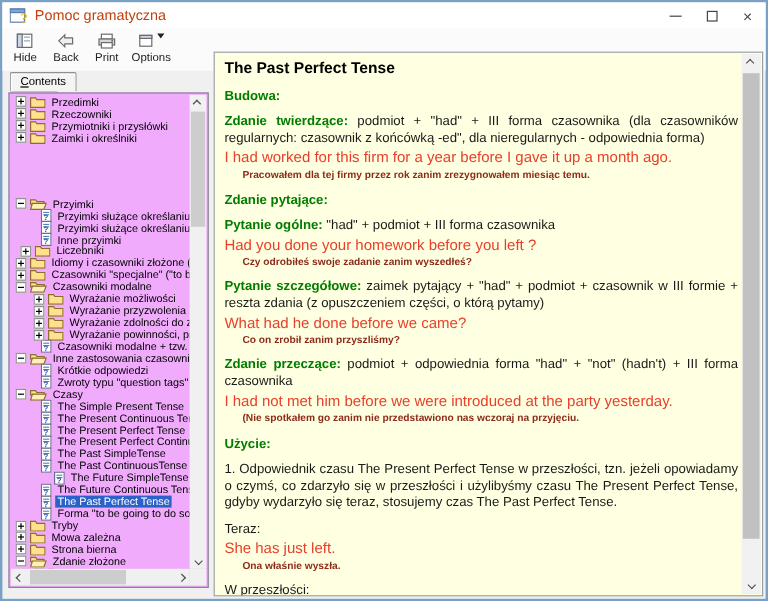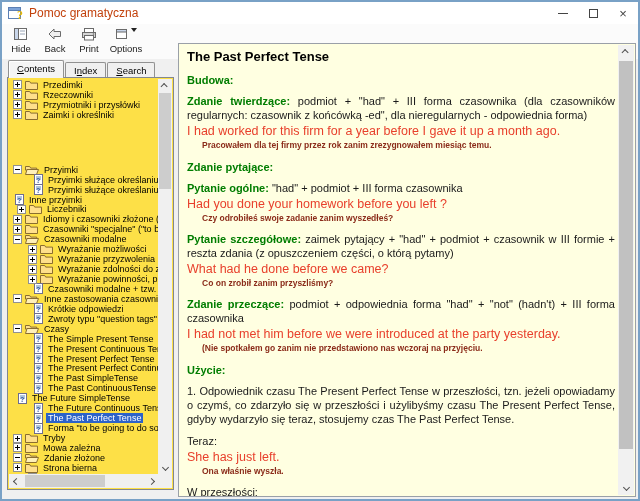--- a/index.html
+++ b/index.html
@@ -22,29 +22,29 @@
   .glyph-close{font-size:13px; line-height:1; color:#444;}
   
   .toolbar{position:absolute; left:0; top:22px; right:0; height:19px; background:#fbfbfb;
            display:flex; align-items:flex-start; padding-left:2px; height:35px;}
   .tbtn{width:34px; padding-top:2px; display:flex; flex-direction:column; align-items:center; color:#222;}
   .tbtn .ticon{height:16px; display:flex; align-items:center;}
   .tbtn .tlabel{font-size:9.5px; margin-top:1px;}
   .opt-caret{width:0;height:0;border-left:3px solid transparent;border-right:3px solid transparent;
              border-top:4px solid #222; margin-left:2px; margin-bottom:8px;}
   
-  .tabs{position:absolute; left:6px; top:58px; height:18px; display:flex; align-items:center;}
+  .tabs{position:absolute; left:6px; top:58px; height:18px; display:flex; align-items:flex-start;flex-direction:column;}
   .tab{font-size:9.5px; padding:2px 8px 2px 8px; background:var(--chrome);
        border:1px solid #919191; border-bottom:none; border-radius:2px 2px 0 0; color:#000;
        height:15px; margin-right:1px;}
   .tab.active{height:18px; background:#f4f4f4; position:relative; z-index:3;
               box-shadow:inset 1px 1px 0 #fff;}
   
   .treepanel{position:absolute; left:5px; top:75px; width:167px; height:413px;
-             background:#fde047; border:1px solid #828790; overflow:hidden;}
+             background:#f0abfc; border:1px solid #828790; overflow:hidden;}
   .treeview{position:absolute; left:1px; top:2px; right:15px; bottom:15px; overflow:hidden;}
   .tv-row{display:flex; align-items:center; height:9.95px; white-space:nowrap; font-size:9px; color:#000;}
   .tv-exp{width:9px; height:9px; border:1px solid #919191; background:#fff; position:relative; flex:none; margin-right:3px;}
   .tv-exp i{position:absolute; background:#000;}
   .tv-exp .h{left:1px; right:1px; top:3px; height:1px;}
   .tv-exp .v{top:1px; bottom:1px; left:3px; width:1px;}
   .tv-ico{flex:none; margin-right:3px; display:flex; align-items:center;}
   .tv-label{padding:0 2px; line-height:10px;}
   .tv-label.sel{background:var(--sel); color:#fff;}
   
@@ -231,21 +231,21 @@
           <span class="tv-ico">
             <svg width="9" height="11" viewBox="0 0 9 11">
               <rect x="0.5" y="0.5" width="8" height="10" fill="#fff" stroke="#6e6e8e"></rect>
               <line x1="2" y1="3" x2="7" y2="3" stroke="#3a6ea5" stroke-width="0.8"></line>
               <line x1="2" y1="5" x2="7" y2="5" stroke="#3a6ea5" stroke-width="0.8"></line>
               <text x="2.2" y="9.4" font-size="6.5" font-weight="bold" fill="#2a52a0" font-family="Liberation Sans,sans-serif">?</text>
             </svg>
           </span>
           <span class="tv-label">Przyimki służące określaniu mie</span>
         </div>
-        <div class="tv-row" style="">
+        <div class="tv-row" style="padding-left: 19px;">
           <span style="width: 6px; flex: 0 0 auto;"></span>
           <span class="tv-ico">
             <svg width="9" height="11" viewBox="0 0 9 11">
               <rect x="0.5" y="0.5" width="8" height="10" fill="#fff" stroke="#6e6e8e"></rect>
               <line x1="2" y1="3" x2="7" y2="3" stroke="#3a6ea5" stroke-width="0.8"></line>
               <line x1="2" y1="5" x2="7" y2="5" stroke="#3a6ea5" stroke-width="0.8"></line>
               <text x="2.2" y="9.4" font-size="6.5" font-weight="bold" fill="#2a52a0" font-family="Liberation Sans,sans-serif">?</text>
             </svg>
           </span>
           <span class="tv-label">Inne przyimki</span>
@@ -471,21 +471,21 @@
           <span class="tv-ico">
             <svg width="9" height="11" viewBox="0 0 9 11">
               <rect x="0.5" y="0.5" width="8" height="10" fill="#fff" stroke="#6e6e8e"></rect>
               <line x1="2" y1="3" x2="7" y2="3" stroke="#3a6ea5" stroke-width="0.8"></line>
               <line x1="2" y1="5" x2="7" y2="5" stroke="#3a6ea5" stroke-width="0.8"></line>
               <text x="2.2" y="9.4" font-size="6.5" font-weight="bold" fill="#2a52a0" font-family="Liberation Sans,sans-serif">?</text>
             </svg>
           </span>
           <span class="tv-label">The Past ContinuousTense</span>
         </div>
-        <div class="tv-row" style="padding-left: 3px;">
+        <div class="tv-row" style="padding-left: 30px;">
           <span style="width: 6px; flex: 0 0 auto;"></span>
           <span class="tv-ico">
             <svg width="9" height="11" viewBox="0 0 9 11">
               <rect x="0.5" y="0.5" width="8" height="10" fill="#fff" stroke="#6e6e8e"></rect>
               <line x1="2" y1="3" x2="7" y2="3" stroke="#3a6ea5" stroke-width="0.8"></line>
               <line x1="2" y1="5" x2="7" y2="5" stroke="#3a6ea5" stroke-width="0.8"></line>
               <text x="2.2" y="9.4" font-size="6.5" font-weight="bold" fill="#2a52a0" font-family="Liberation Sans,sans-serif">?</text>
             </svg>
           </span>
           <span class="tv-label">The Future SimpleTense</span>
@@ -542,44 +542,44 @@
           <span class="tv-exp">
             <i class="h"></i>
             <i class="v"></i>
           </span>
           <span class="tv-ico">
             <svg width="13" height="10" viewBox="0 0 13 10">
               <path d="M0.5 1.5 h4.2 l1 1.6 h6.8 v6.4 h-12 z" fill="#ffe08c" stroke="#8a6d2f"></path>
             </svg>
           </span>
           <span class="tv-label">Mowa zależna</span>
+        </div>
+        <div class="tv-row" style="padding-left: 4px;">
+          <span class="tv-exp">
+            <i class="h"></i>
+            <i class="v"></i>
+          </span>
+          <span class="tv-ico">
+            <svg width="13" height="10" viewBox="0 0 13 10">
+              <path d="M0.5 1.5 h4.2 l1 1.6 h6.8 v6.4 h-12 z" fill="#ffe08c" stroke="#8a6d2f"></path>
+            </svg>
+          </span>
+          <span class="tv-label">Strona bierna</span>
         </div>
         <div class="tv-row" style="padding-left: 4px;">
           <span class="tv-exp">
             <i class="h"></i>
           </span>
           <span class="tv-ico">
             <svg width="14" height="10" viewBox="0 0 14 10">
               <path d="M0.5 1.5 h4.2 l1 1.6 h6 v2 h-11.2 z" fill="#ffe08c" stroke="#8a6d2f"></path>
               <path d="M2 4.5 h11.5 l-2 5 h-11 z" fill="#fff0b8" stroke="#8a6d2f"></path>
             </svg>
           </span>
           <span class="tv-label">Zdanie złożone</span>
-        </div>
-        <div class="tv-row" style="padding-left: 4px;">
-          <span class="tv-exp">
-            <i class="h"></i>
-            <i class="v"></i>
-          </span>
-          <span class="tv-ico">
-            <svg width="13" height="10" viewBox="0 0 13 10">
-              <path d="M0.5 1.5 h4.2 l1 1.6 h6.8 v6.4 h-12 z" fill="#ffe08c" stroke="#8a6d2f"></path>
-            </svg>
-          </span>
-          <span class="tv-label">Strona bierna</span>
         </div>
         <div class="tv-row" style="padding-left: 19px;">
           <span class="tv-exp">
             <i class="h"></i>
             <i class="v"></i>
           </span>
           <span class="tv-ico">
             <svg width="13" height="10" viewBox="0 0 13 10">
               <path d="M0.5 1.5 h4.2 l1 1.6 h6.8 v6.4 h-12 z" fill="#ffe08c" stroke="#8a6d2f"></path>
             </svg>

